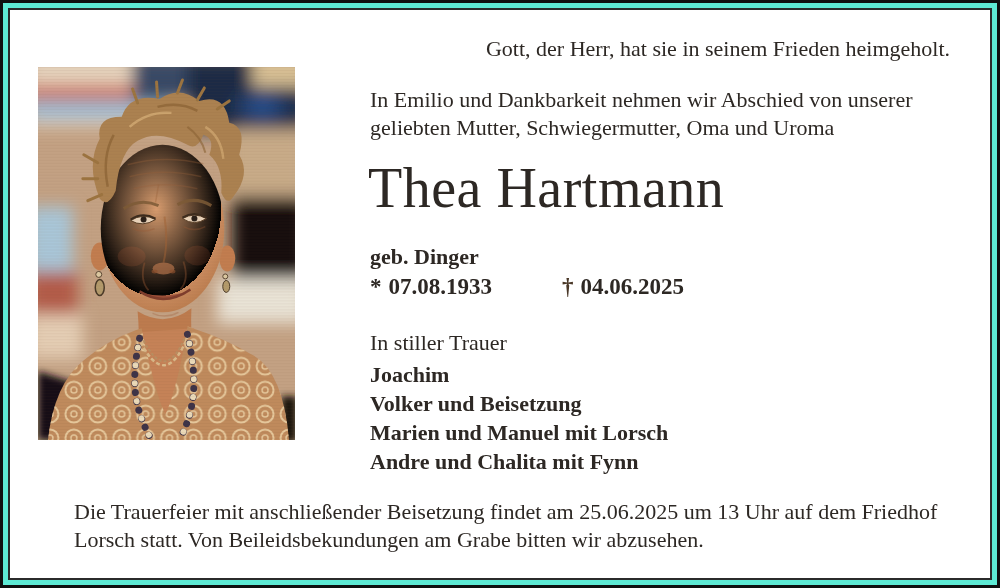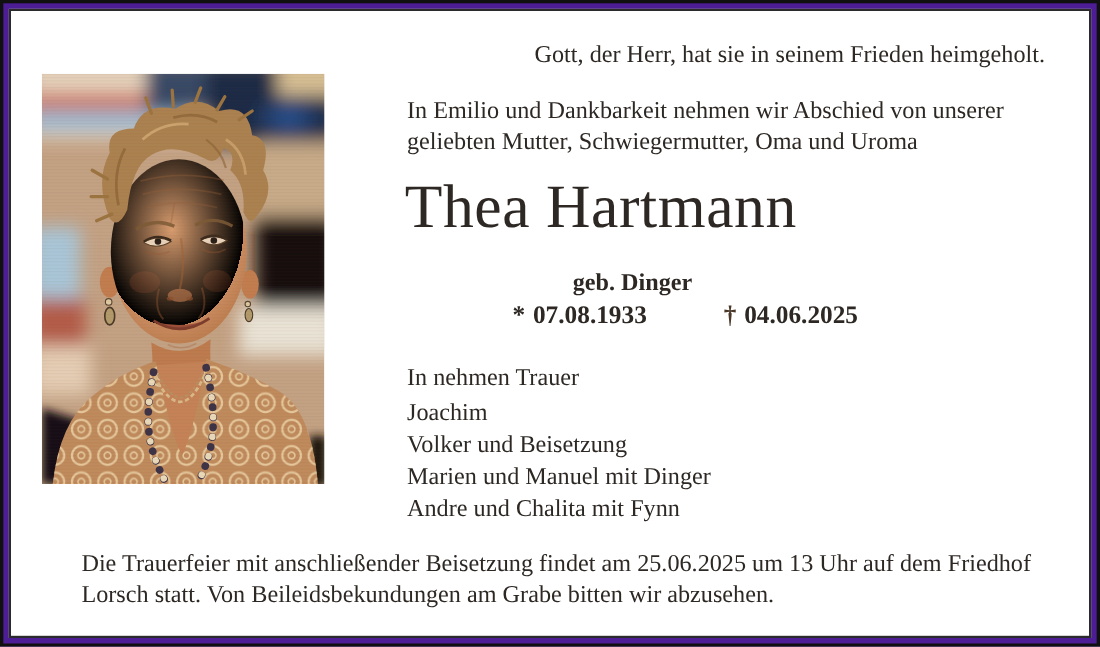--- a/index.html
+++ b/index.html
@@ -2,21 +2,21 @@
 <html lang="de"><head>
 <meta charset="utf-8">
 <style>
   html, body { margin: 0; padding: 0; background: #ffffff; }
   * { box-sizing: border-box; }
 
   .frame {
     width: 1000px; height: 588px;
     border: 3px solid #101010;
     padding: 5px;
-    background: #4c1d95;
+    background: #5eead4;
     font-family: "Liberation Serif", "DejaVu Serif", serif;
     color: #2d2824;
   }
   .inner {
     width: 100%; height: 100%;
     border: 2px solid #2b2b2b;
     position: relative;
     background: #ffffff;
     overflow: hidden;
   }
@@ -36,38 +36,38 @@
     position: absolute; left: 360px; top: 76px;
     font-size: 22px; line-height: 28px; white-space: pre-line;
   }
   .name {
     position: absolute; left: 358px; top: 150px;
     font-size: 56px; line-height: 1; white-space: nowrap;
     letter-spacing: 0.5px;
   }
   .maiden {
     position: absolute; left: 360px; top: 234px; width: 410px;
-    text-align: center; font-size: 22px; font-weight: bold;
+    font-size: 22px; font-weight: bold;
   }
   .dates {
     position: absolute; left: 360px; top: 264px; width: 410px;
-    display: flex; justify-content: flex-end; gap: 70px;
+    display: flex; justify-content: flex-start; gap: 70px;
     font-size: 23px; font-weight: bold; white-space: nowrap;
   }
   .dates .sym { margin-right: 7px; }
   .dates .sym-death { color: #4a3828; }
 
   .mourning-label {
     position: absolute; left: 360px; top: 320px;
     font-size: 22px;
   }
   .mourners {
     position: absolute; left: 360px; top: 350px;
     margin: 0; padding: 0; list-style: none;
-    font-size: 22px; font-weight: normal; line-height: 29px;
+    font-size: 22px; font-weight: bold; line-height: 29px;
   }
   .footer {
     position: absolute; left: 28px; top: 488px; width: 935px;
     font-size: 22px; line-height: 28px; white-space: pre-line; margin-left: 36px;
   }
 </style>
 </head>
 <body>
 
 <div class="frame">
@@ -227,26 +227,26 @@
 
     <div class="dates">
       <span>
         <span class="sym">*</span><span>07.08.1933</span>
       </span>
       <span>
         <span class="sym sym-death">†</span><span>04.06.2025</span>
       </span>
     </div>
 
-    <div class="mourning-label">In nehmen Trauer</div>
+    <div class="mourning-label">In stiller Trauer</div>
 
     <ul class="mourners">
       <li>Joachim</li>
       <li>Volker und Beisetzung</li>
-      <li>Marien und Manuel mit Dinger</li>
+      <li>Marien und Manuel mit Lorsch</li>
       <li>Andre und Chalita mit Fynn</li>
     </ul>
 
     <div class="footer">Die Trauerfeier mit anschließender Beisetzung findet am 25.06.2025 um 13 Uhr auf dem Friedhof
 Lorsch statt. Von Beileidsbekundungen am Grabe bitten wir abzusehen.</div>
 
   </div>
 </div>
 
 </body></html>

